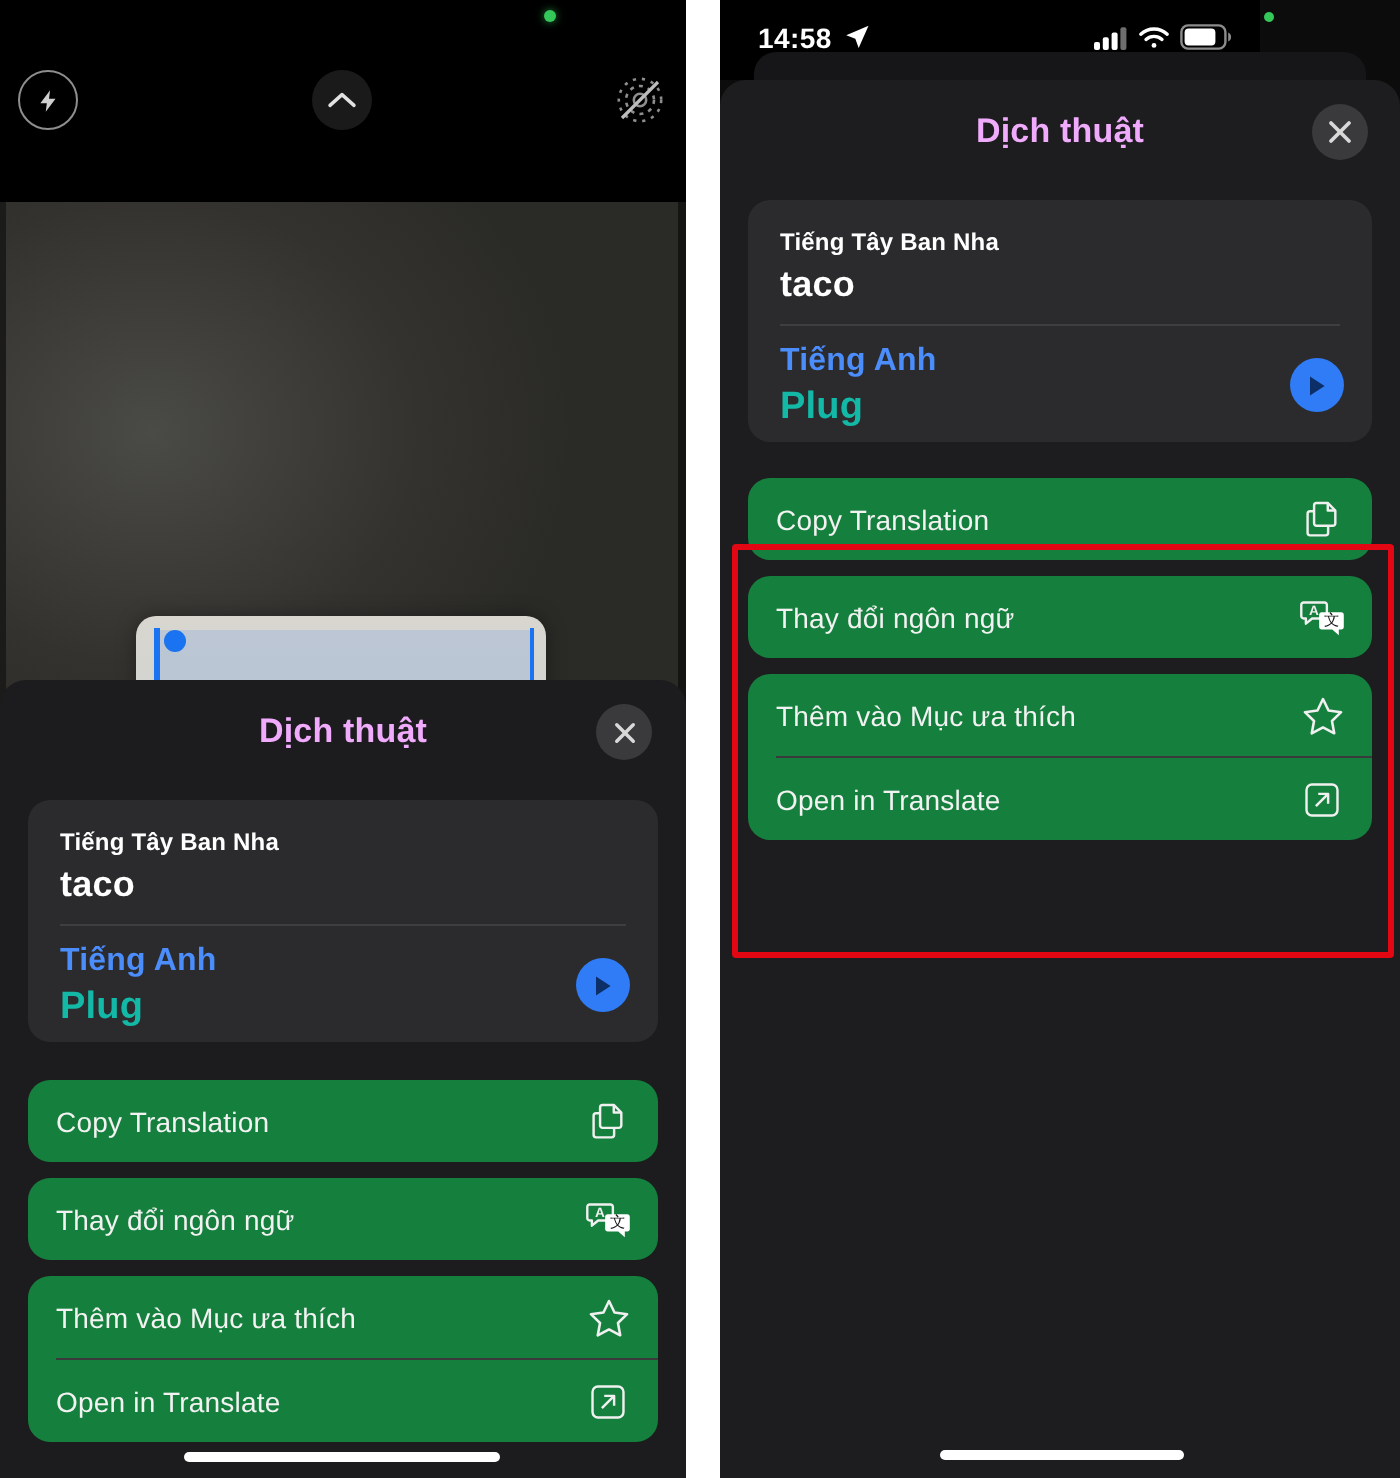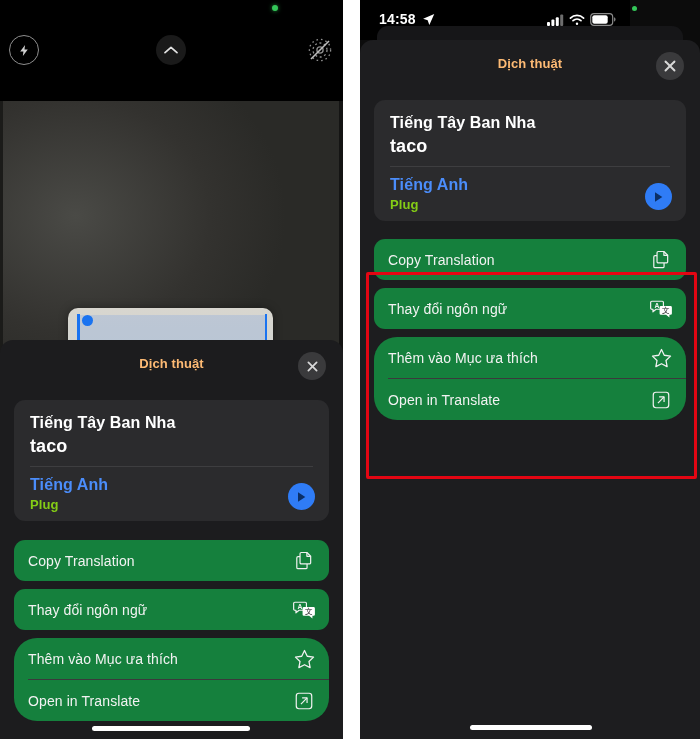--- a/index.html
+++ b/index.html
@@ -87,65 +87,65 @@
                  border-radius:13px 13px 0 0; }
 
   .sheet-ghost {
     position:absolute; left:377px; top:26px; width:306px; height:28px;
     background:#161618; border-radius:11px 11px 0 0;
   }
 
   .sheet-header { position:relative; height:54px; }
   .sheet-title {
     position:absolute; left:0; right:0; top:16px; text-align:center;
-    color:#fdba74; font-size:13px; font-weight:bold; letter-spacing:.1px;
+    color:#f0abfc; font-size:17px; font-weight:bold; letter-spacing:.1px;
   }
   .close-btn {
     position:absolute; top:12px; width:28px; height:28px; border-radius:50%;
     background:#3a3a3c; display:flex; align-items:center; justify-content:center;
   }
   .sheet-left  .close-btn { right:17px; }
   .sheet-right .close-btn { right:16px; }
 
   
   .trans-card {
     position:absolute; left:14px; right:14px;
     background:#2b2b2d; border-radius:11px; padding:14px 16px 16px 16px;
   }
   .sheet-left  .trans-card { top:60px; height:121px; }
   .sheet-right .trans-card { top:60px; height:121px; }
   .lang-label-src {
-    color:#ffffff; font-size:16px; font-weight:bold; letter-spacing:.1px;
+    color:#ffffff; font-size:12px; font-weight:bold; letter-spacing:.1px;
   }
   .word-src {
     color:#ffffff; font-size:18px; font-weight:bold; margin-top:4px; letter-spacing:.1px;
   }
   .card-div {
     height:1px; background:#3e3e40; margin:9px 0 0 0;
   }
   .row-dst { position:relative; margin-top:9px; }
   .lang-label-dst {
     color:#4b8dfa; font-size:16px; font-weight:bold; letter-spacing:.1px;
   }
   .word-dst {
-    color:#84cc16; font-size:13px; font-weight:bold; margin-top:3px; letter-spacing:.1px;
+    color:#14b8a6; font-size:19px; font-weight:bold; margin-top:3px; letter-spacing:.1px;
   }
   .play-btn {
     position:absolute; right:-2px; top:7px; width:27px; height:27px;
     border-radius:50%; background:#2f7cf6;
     display:flex; align-items:center; justify-content:center;
   }
 
   
   .action-list { position:absolute; left:14px; right:14px; }
   .sheet-left  .action-list { top:200px; }
   .sheet-right .action-list { top:199px; }
 
   .action-group { background:#15803d; border-radius:11px; margin-bottom:8px; overflow:hidden; }
-  .action-group.pair { margin-bottom:0;border-radius:23px; }
+  .action-group.pair { margin-bottom:0; }
   .action-row {
     position:relative; height:41px; display:flex; align-items:center;
     padding:0 14px 0 14px;
   }
   .action-label { color:#f2f2f2; font-size:14px; letter-spacing:.1px; }
   .action-icon { position:absolute; right:13px; top:50%; transform:translateY(-50%);
                  width:24px; height:24px; display:flex; align-items:center; justify-content:center; }
   .row-sep { height:1px; background:#3a3a3c; margin-left:14px; }
 
   

